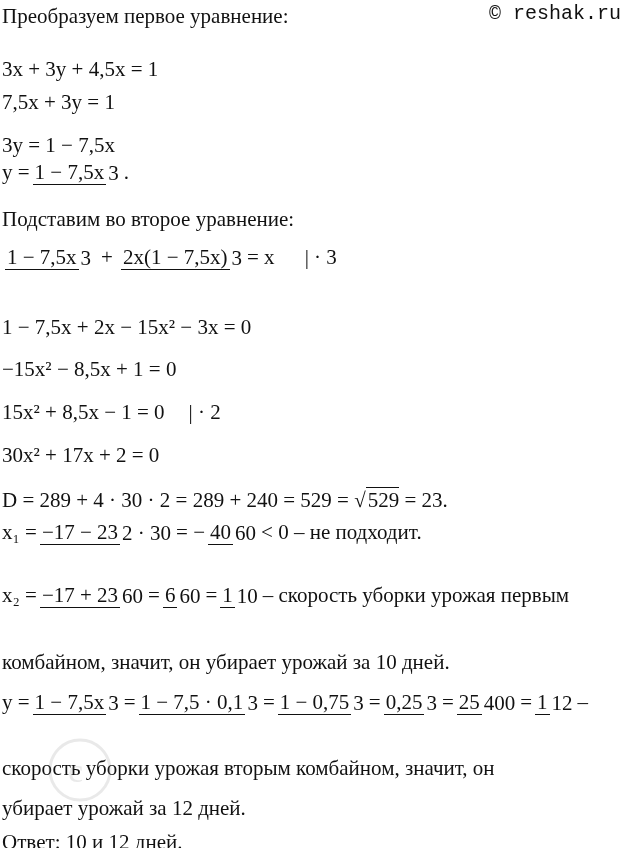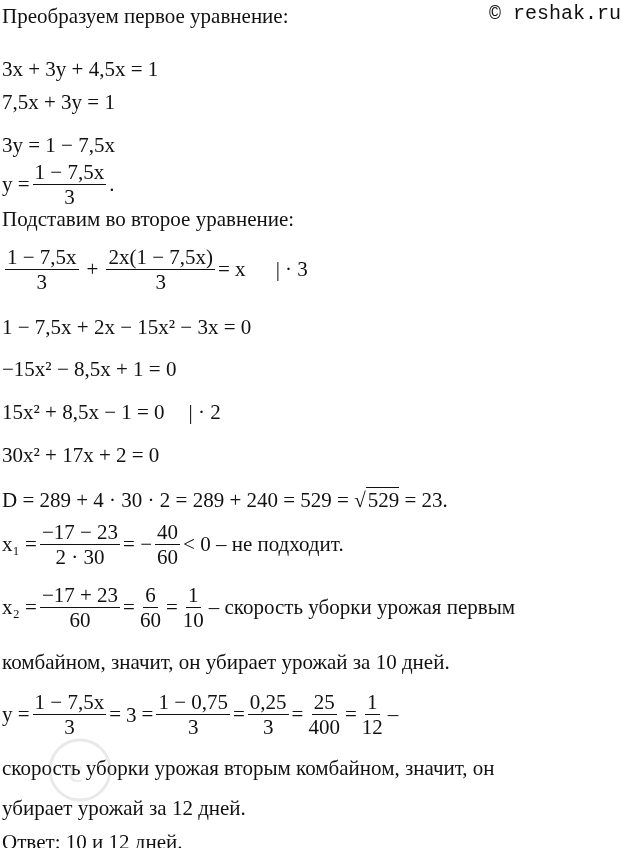--- a/index.html
+++ b/index.html
@@ -1,20 +1,20 @@
 <!DOCTYPE html>
 <html><head>
 <meta charset="utf-8">
 <style>
   html, body { margin:0; padding:0; background:#ffffff; }
   body { width:625px; height:848px; position:relative; overflow:hidden;
          font-family:"Liberation Serif","DejaVu Serif",serif; color:#111; font-size:21px; }
   .line { position:absolute; left:2px; white-space:nowrap; line-height:24px; }
   .wm { position:absolute; right:4px; top:2px; font-size:20px;font-family:Liberation Mono, monospace; }
-  .frac { display:inline-flex; flex-direction:column; align-items:center; vertical-align:middle; margin:0 3px;justify-content:center; }
+  .frac { display:inline-flex; align-items:center; vertical-align:middle; margin:0 3px;justify-content:center; }
   .frac .num { border-bottom:1.3px solid #111; padding:0 2px; line-height:24px; }
   .frac .den { line-height:24px; padding:0 2px; }
   .mline { position:absolute; left:2px; white-space:nowrap; display:flex; align-items:center; }
   .op { margin:0 5px; }
   .sqrt { border-top:1.3px solid #111; padding-left:2px;margin-top:20px; }
   .bar { margin-left:30px; }
   .wmark { position:absolute; left:40px; top:690px; width:120px; height:120px; opacity:0.18; pointer-events:none; }
 </style>
 </head>
 <body>
@@ -94,20 +94,21 @@
 <div class="line" style="top:650px">комбайном, значит, он убирает урожай за 10 дней.</div>
 
 <div class="mline" style="top:690px">
   <span>y =</span>
   <span class="frac">
       <span class="num">1 − 7,5x</span>
       <span class="den">3</span>
     </span>
   <span>=</span>
   <span class="frac">
+      <span class="num">1 − 7,5 · 0,1</span>
       <span class="den">3</span>
     </span>
   <span>=</span>
   <span class="frac">
       <span class="num">1 − 0,75</span>
       <span class="den">3</span>
     </span>
   <span>=</span>
   <span class="frac">
       <span class="num">0,25</span>

